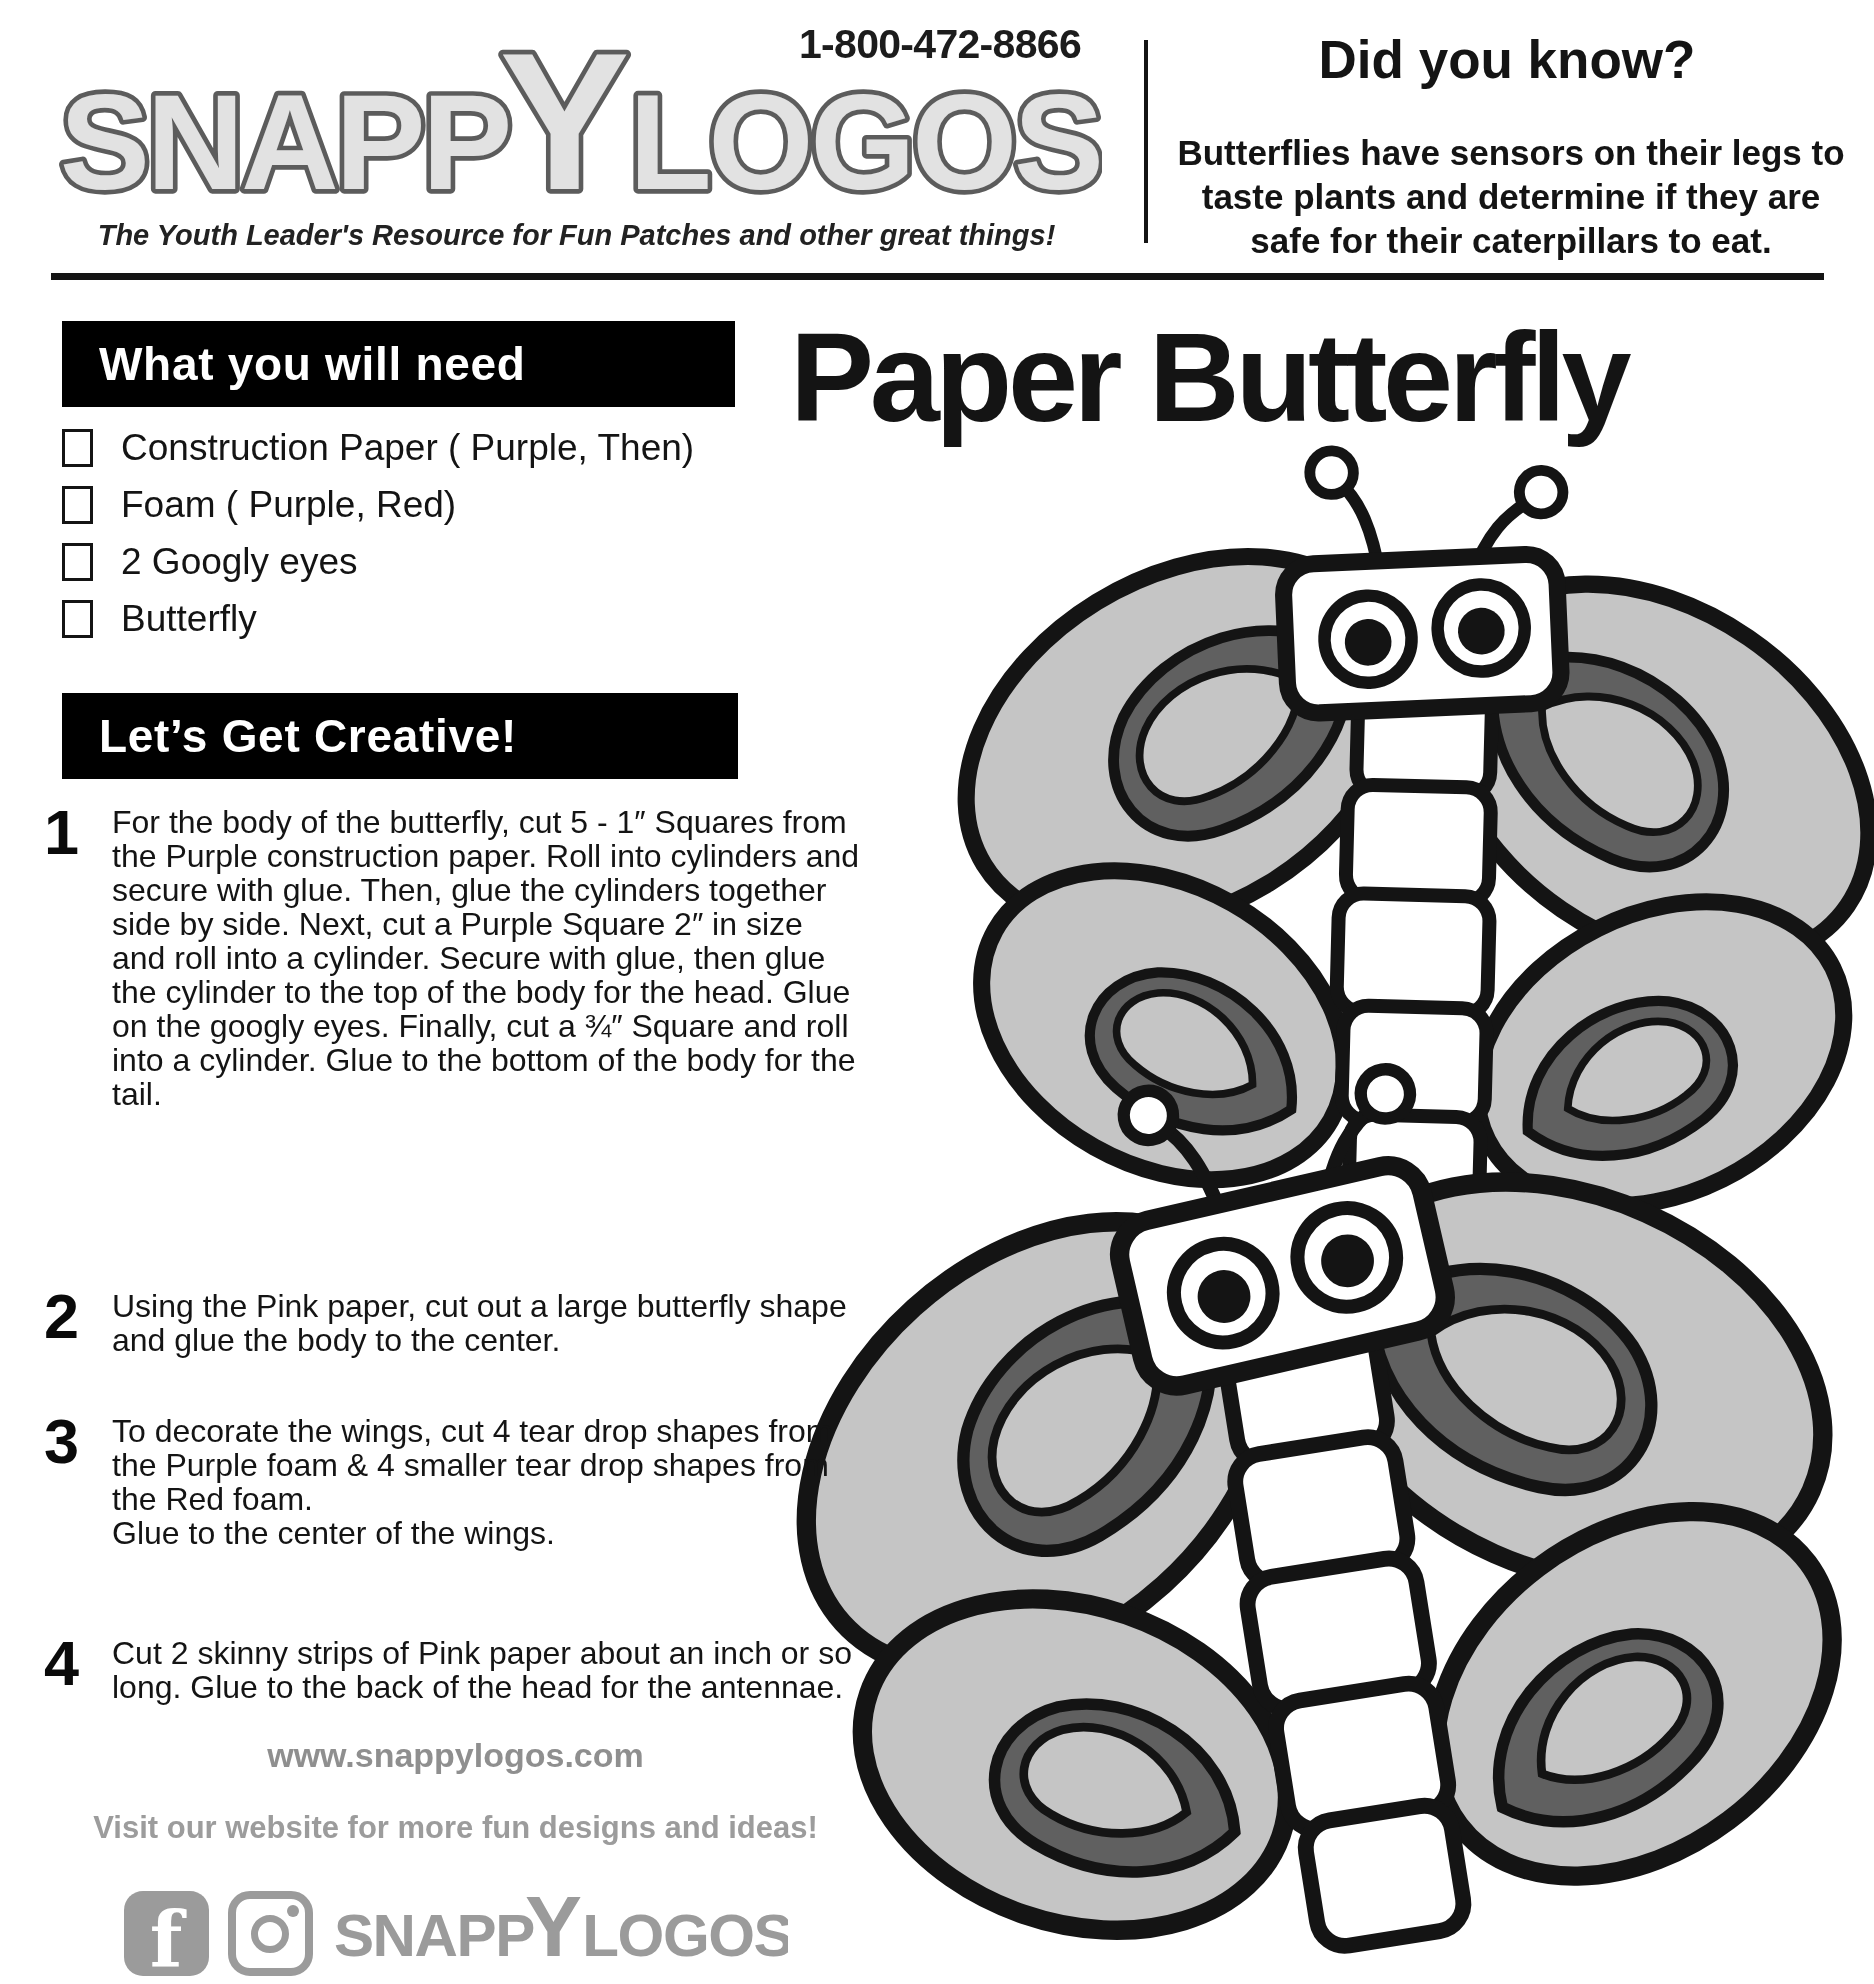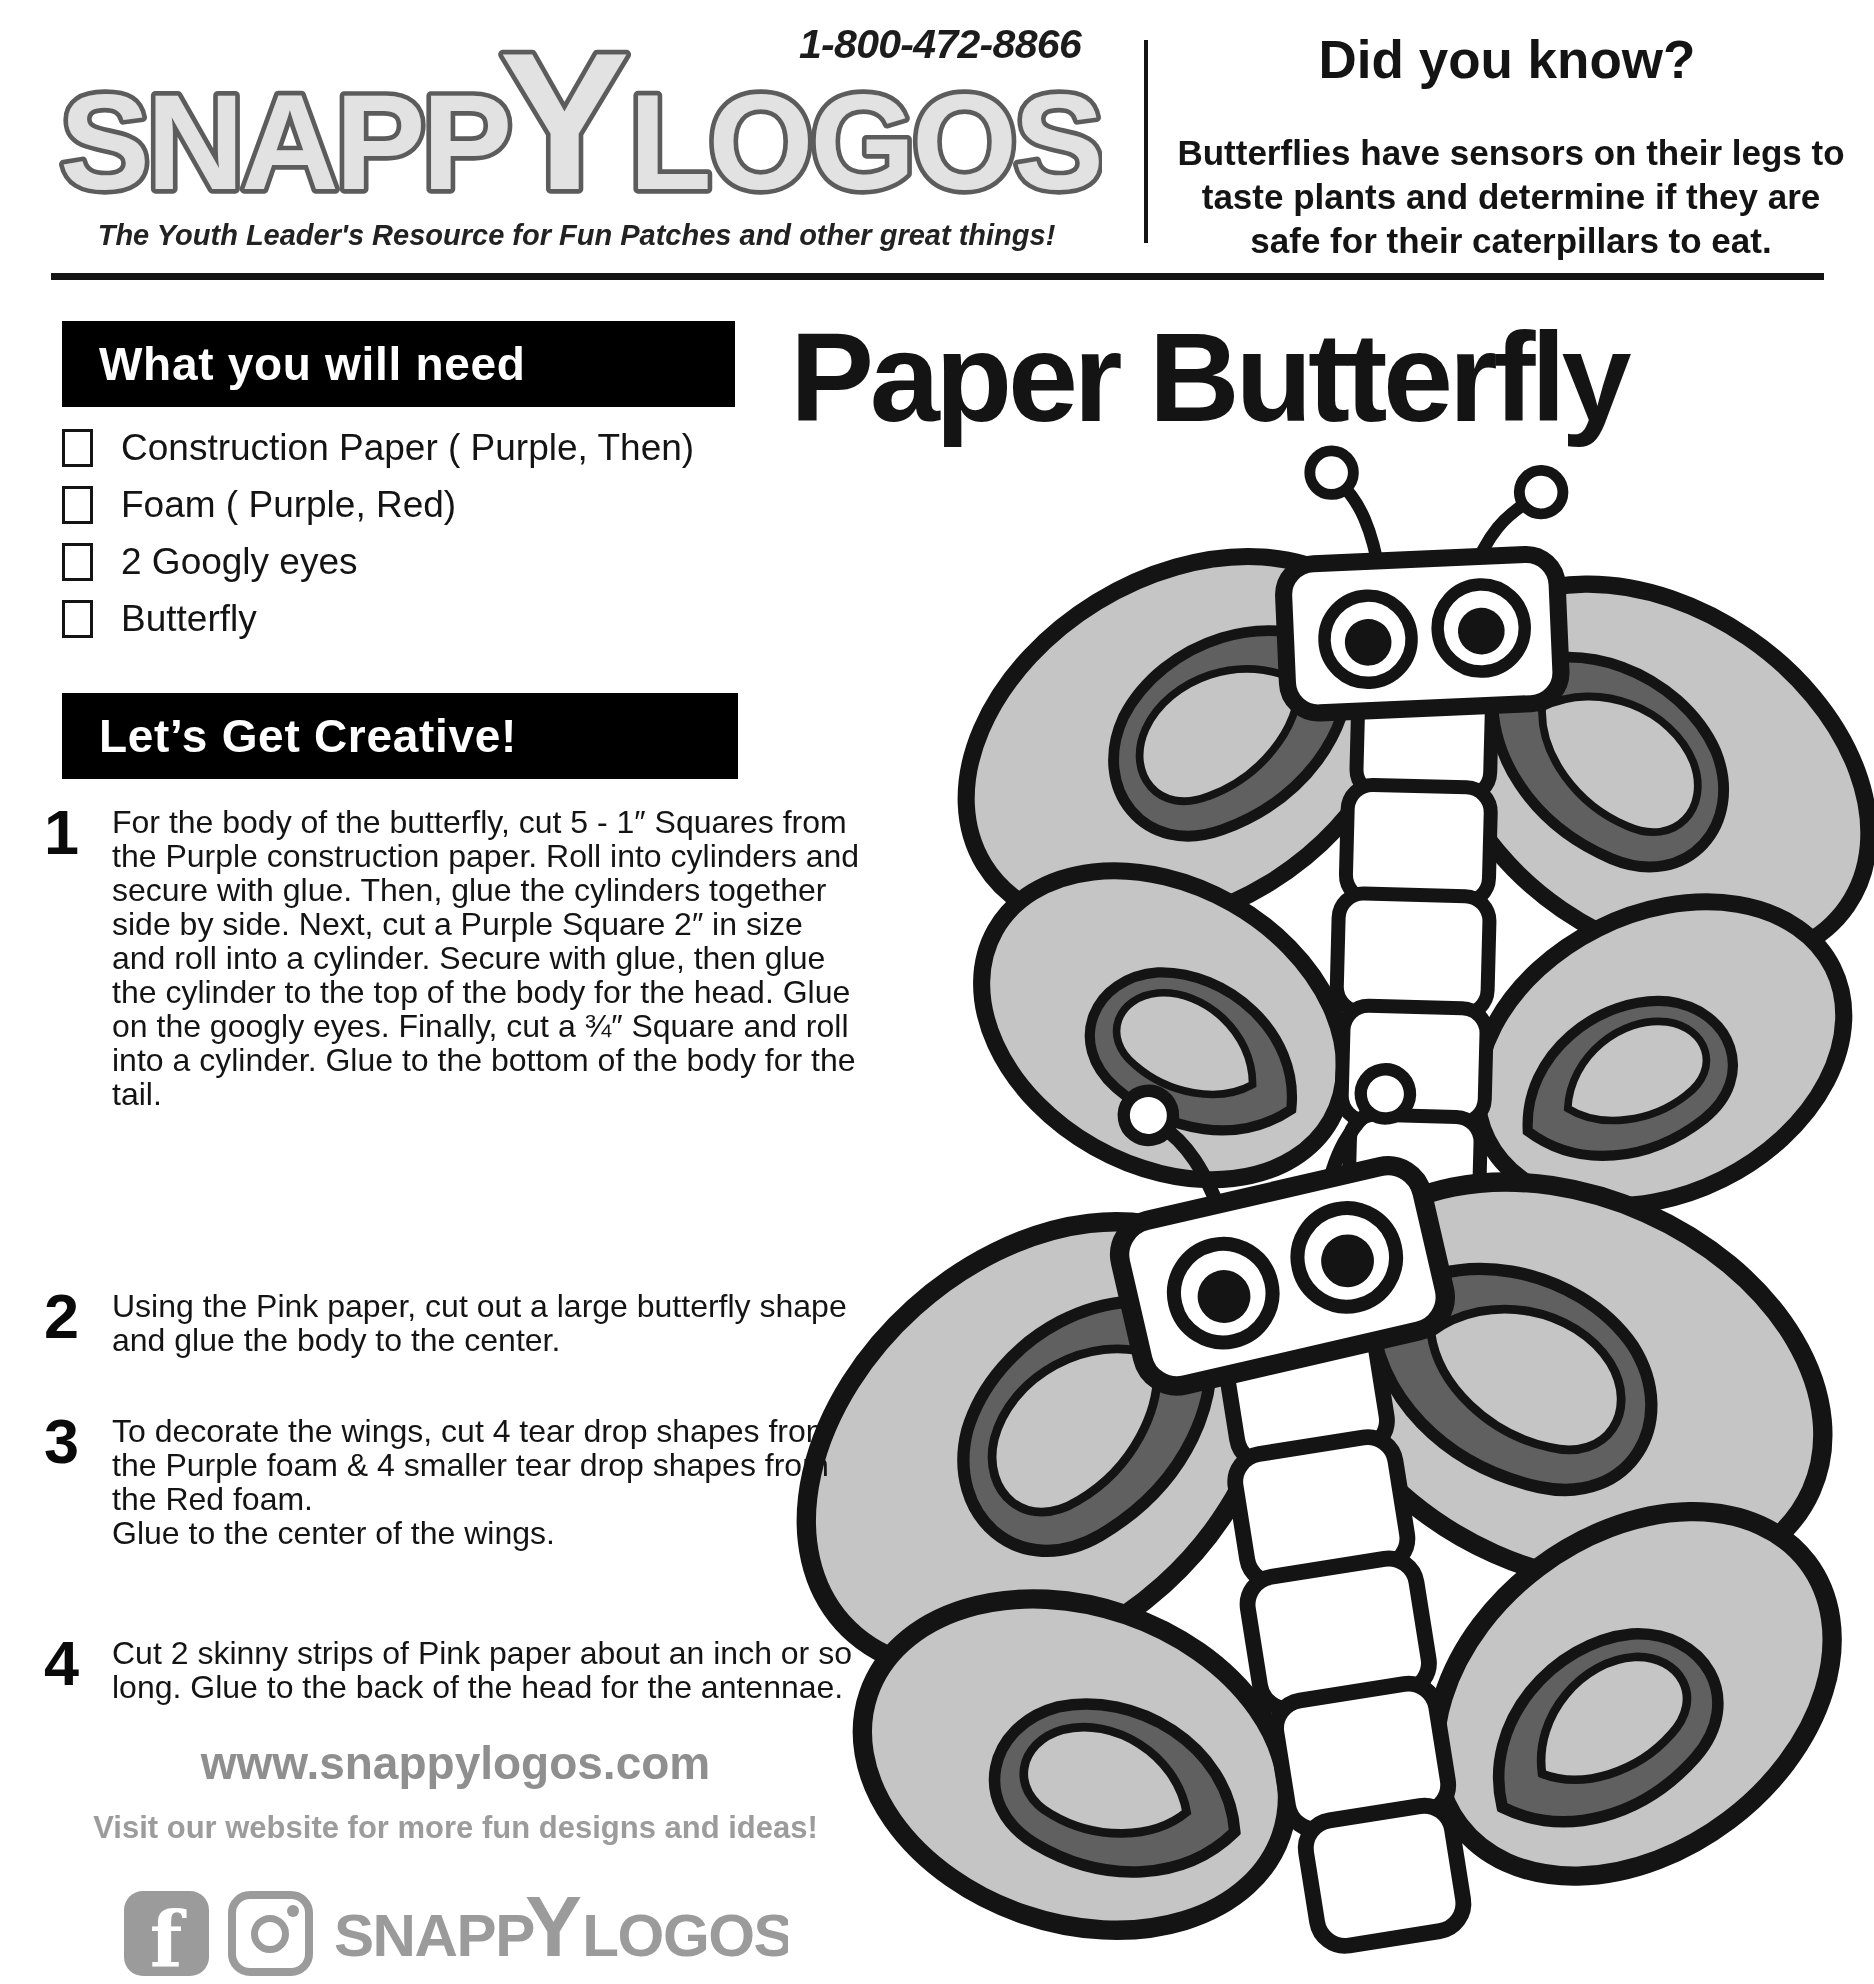--- a/index.html
+++ b/index.html
@@ -14,21 +14,21 @@
     width:1875px;height:1985px;position:relative;background:#ffffff;
     font-family:"Liberation Sans",sans-serif;color:var(--ink);overflow:hidden;
   }
   .abs{position:absolute}
 
   
   .logo-svg{left:51px;top:31px;width:1051px;height:190px}
   .logo-svg text{font-family:"Liberation Sans",sans-serif;font-weight:bold;
     fill:var(--logo-fill);stroke:var(--logo-outline);stroke-width:16px;paint-order:stroke;stroke-linejoin:round}
   .phone{left:728px;top:20.6px;width:353px;text-align:right;
-    font-size:41px;font-weight:bold;font-style:italic;letter-spacing:-0.7px;color:#1c1c1c}
+    font-size:41px;font-weight:bold;letter-spacing:-0.7px;color:#1c1c1c}
   .tagline{left:51px;top:219px;width:1051px;text-align:center;
     font-size:29px;font-weight:bold;font-style:italic;color:#222}
   .vdivider{left:1144px;top:40px;width:4.4px;height:203px;background:var(--ink)}
   .hrule{left:51px;top:273px;width:1773px;height:6.6px;background:var(--ink)}
   .dyk-title{left:1154px;top:29px;width:706px;text-align:center;
     font-size:53px;font-weight:bold;letter-spacing:0px}
   .dyk-fact{left:1162px;top:131px;width:698px;text-align:center;
     font-size:35px;font-weight:bold;line-height:44px}
 
   
@@ -46,21 +46,21 @@
   .step{position:absolute;left:44px;width:820px;display:flex}
   .step-num{flex:0 0 68px;font-size:63px;font-weight:bold;line-height:63px;
     letter-spacing:-1.5px;color:#0a0a0a}
   .step-text{font-size:32px;line-height:34px;white-space:pre-line;padding-top:4.4px}
   .step1{top:801px}.step2{top:1285px}.step3{top:1410px}.step4{top:1632px}
 
   
   .visit{left:55px;top:1810px;width:801px;text-align:center;
     font-size:31px;font-weight:bold;color:var(--gray-text-light)}
   .site{left:55px;top:1736px;width:801px;text-align:center;
-    font-size:46px;font-weight:bold;color:var(--gray-text)}
+    font-size:34px;font-weight:bold;color:var(--gray-text)}
   .social-row{left:55px;top:1888px;width:801px;display:flex;
     justify-content:center;align-items:center;gap:19px}
   .fb{width:85px;height:85px;border-radius:19px;background:var(--logo-gray);
     color:#fff;display:flex;align-items:flex-end;justify-content:center;
     font-family:"DejaVu Serif",serif;font-weight:bold;font-size:76px;line-height:72px;overflow:hidden}
   .ig{width:85px;height:85px;border-radius:22px;border:8px solid var(--logo-gray);
     position:relative;background:#fff}
   .ig .lens{position:absolute;left:50%;top:50%;width:38px;height:38px;margin:-19px 0 0 -19px;
     border:7.4px solid var(--logo-gray);border-radius:50%}
   .ig .dot{position:absolute;right:5.9px;top:5.9px;width:11.8px;height:11.8px;border-radius:50%;

